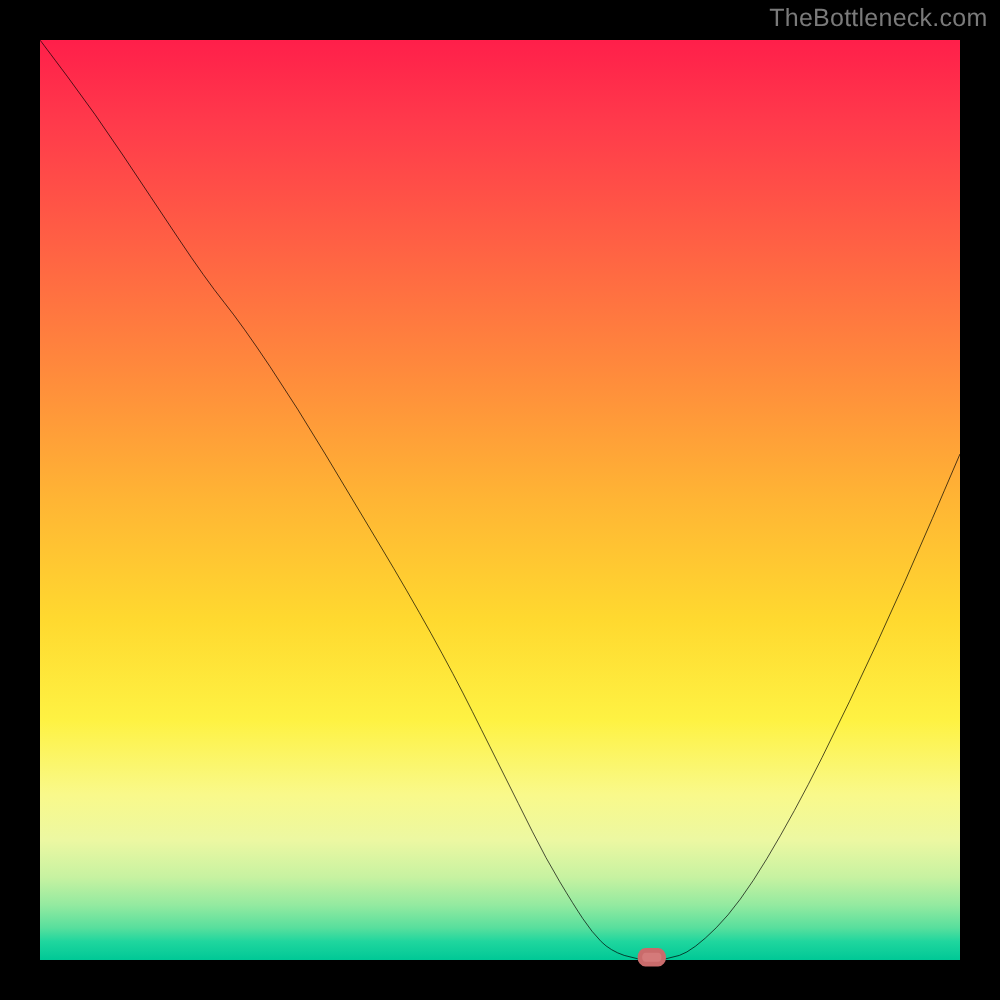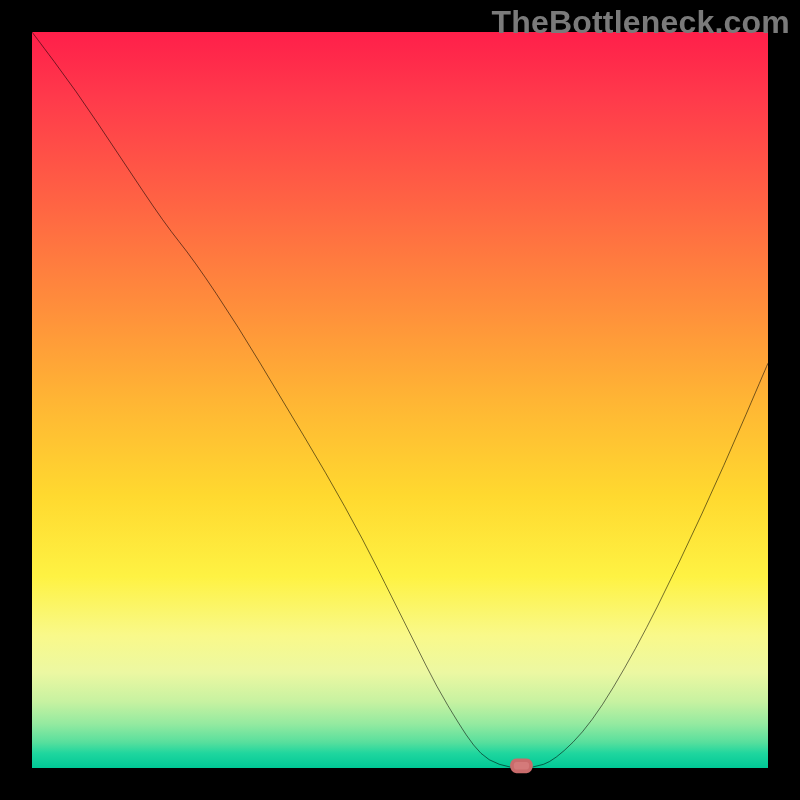--- a/index.html
+++ b/index.html
@@ -15,22 +15,22 @@
     width: 800px;
     height: 800px;
     background: #000;
   }
   .watermark {
     position: absolute;
     top: 4px;
     right: 10px;
     color: #7a7a7a;
     font-family: Arial, Helvetica, sans-serif;
-    font-size: 32px;
-    font-weight: 700;
+    font-size: 20px;
+    font-weight: 400;
     letter-spacing: 0.2px;
     z-index: 20;
   }
   .plot-area {
     position: absolute;
     left: 32px;
     top: 32px;
     width: 736px;
     height: 736px;
   }

